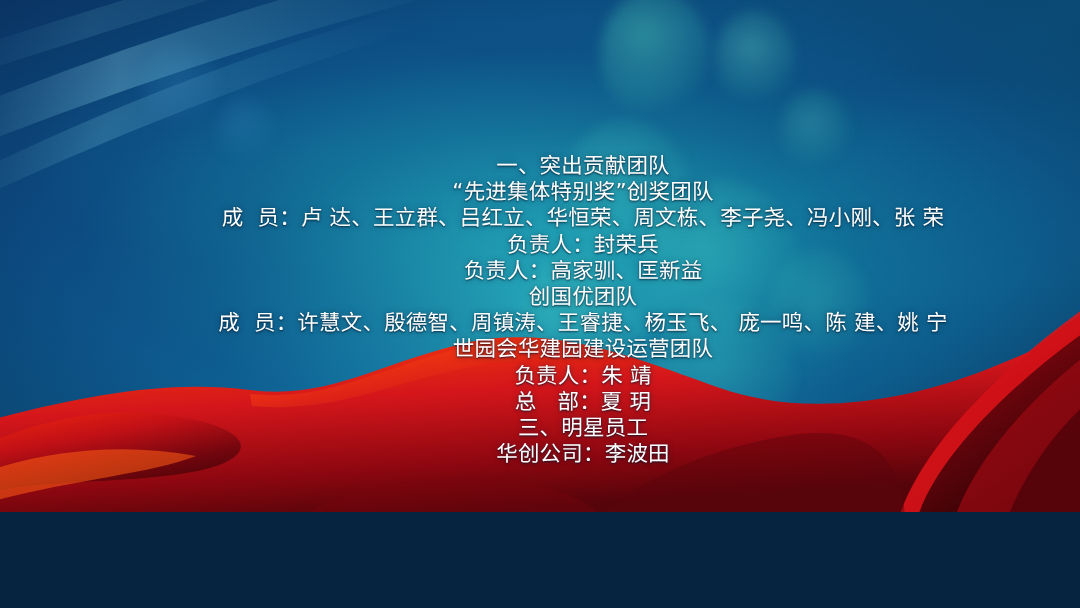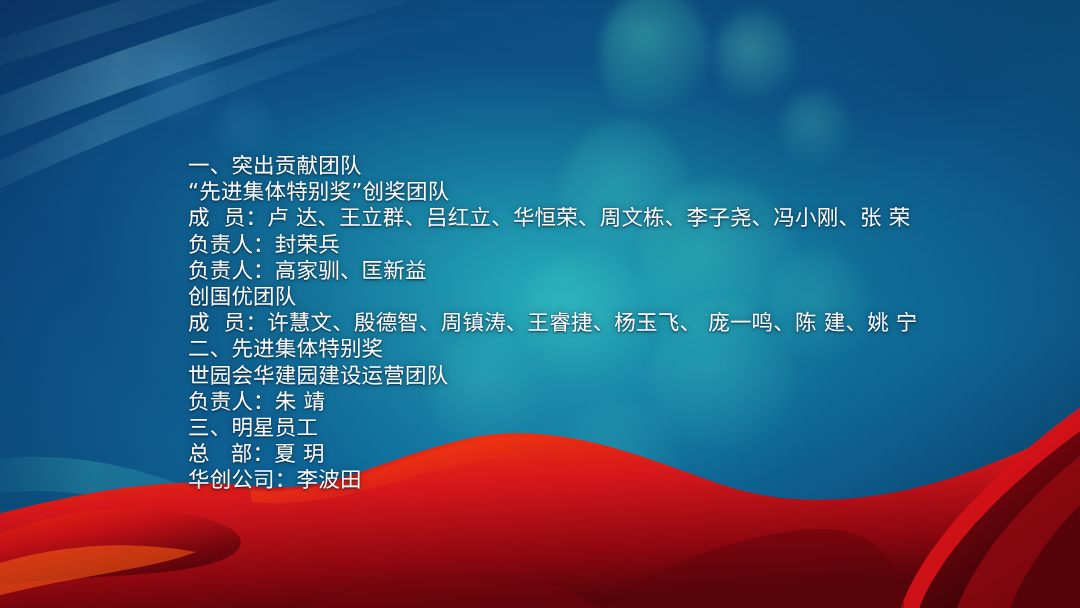--- a/index.html
+++ b/index.html
@@ -5,21 +5,21 @@
 <style>
   html, body {
     margin: 0;
     padding: 0;
     background: #06243f;
   }
 
   .slide {
     position: relative;
     width: 1080px;
-    height: 608px;
+    height: 512px;
     overflow: hidden;
     font-family: "DejaVu Sans", "Liberation Sans", sans-serif;
     background:
       radial-gradient(ellipse 62% 50% at 52% 46%,  rgba(26,168,180,0.55) 0%, rgba(22,140,160,0.26) 42%, rgba(10,80,125,0.0) 72%),
       radial-gradient(ellipse 40% 34% at 30% 30%,  rgba(18,120,160,0.40) 0%, rgba(12,90,140,0.0) 70%),
       radial-gradient(ellipse 70% 60% at 88% 14%,  rgba(8,58,110,0.65) 0%, rgba(8,58,110,0.0) 70%),
       linear-gradient(145deg, #0a3c72 0%, #0b4a80 22%, #0d5f92 45%, #0e6f9e 60%, #0c5c8c 78%, #09416e 100%);
   }
 
   
@@ -107,20 +107,21 @@
 
   .line {
     color: #ffffff;
     font-size: 21.5px;
     line-height: 26.2px;
     white-space: pre;
     letter-spacing: .2px;
     text-shadow:
       0 1px 2px rgba(0,20,40,.75),
       0 0 6px rgba(0,30,60,.45);
+    text-align: center;
   }
 </style>
 </head>
 <body>
 
 <div class="slide">
 
   <svg class="streaks" viewBox="0 0 1080 608" preserveAspectRatio="none">
     <defs>
       <linearGradient id="strk" x1="0" y1="0" x2="1" y2="0">
@@ -220,21 +221,20 @@
   </div>
 
   <div class="body-text">
     <div class="line">一、突出贡献团队</div>
     <div class="line">“先进集体特别奖”创奖团队</div>
     <div class="line">成  员：卢 达、王立群、吕红立、华恒荣、周文栋、李子尧、冯小刚、张 荣</div>
     <div class="line">负责人：封荣兵</div>
     <div class="line">负责人：高家驯、匡新益</div>
     <div class="line">创国优团队</div>
     <div class="line">成  员：许慧文、殷德智、周镇涛、王睿捷、杨玉飞、 庞一鸣、陈 建、姚 宁</div>
-    <div class="line">二、先进集体特别奖</div>
     <div class="line">世园会华建园建设运营团队</div>
     <div class="line">负责人：朱 靖</div>
+    <div class="line">总   部：夏 玥</div>
     <div class="line">三、明星员工</div>
-    <div class="line">总   部：夏 玥</div>
     <div class="line">华创公司：李波田</div>
   </div>
 
 </div>
 
 </body></html>

